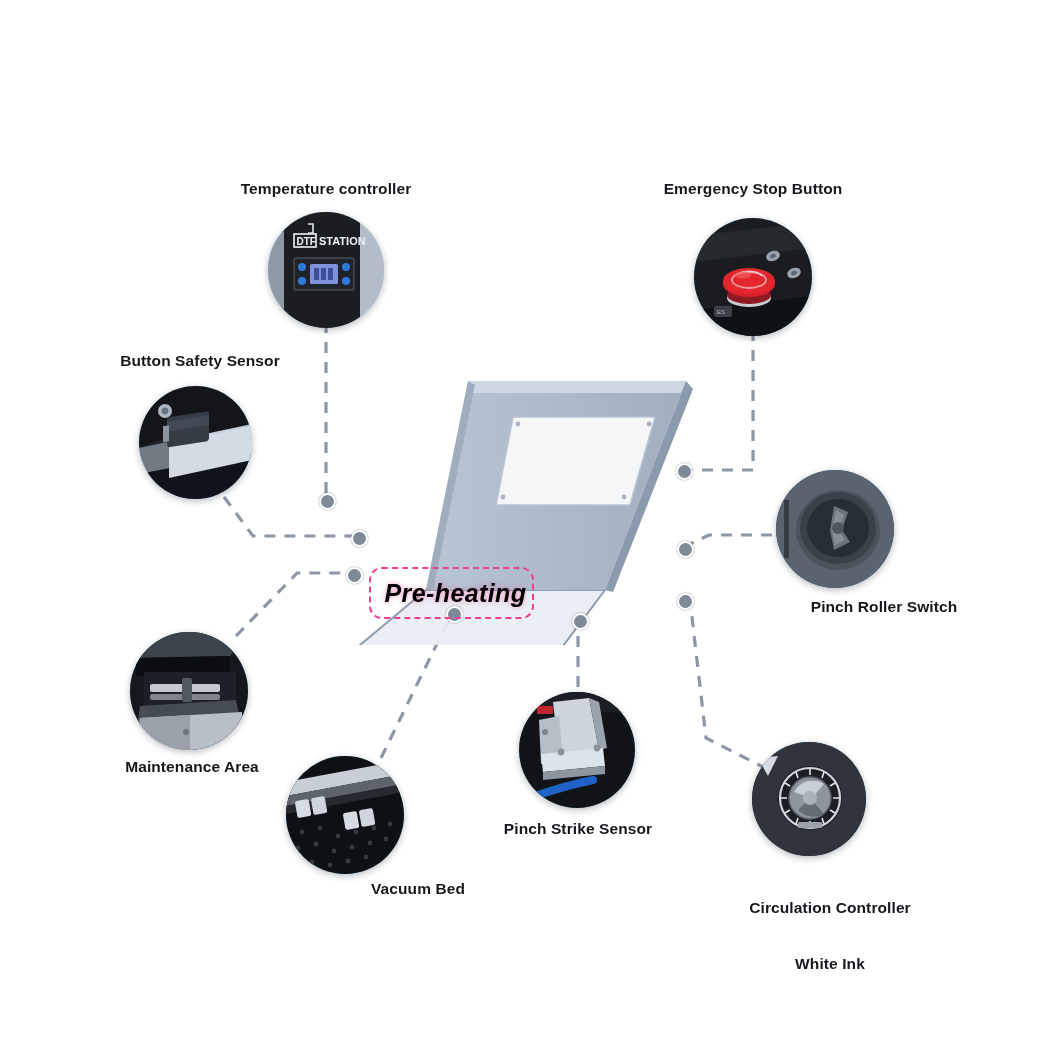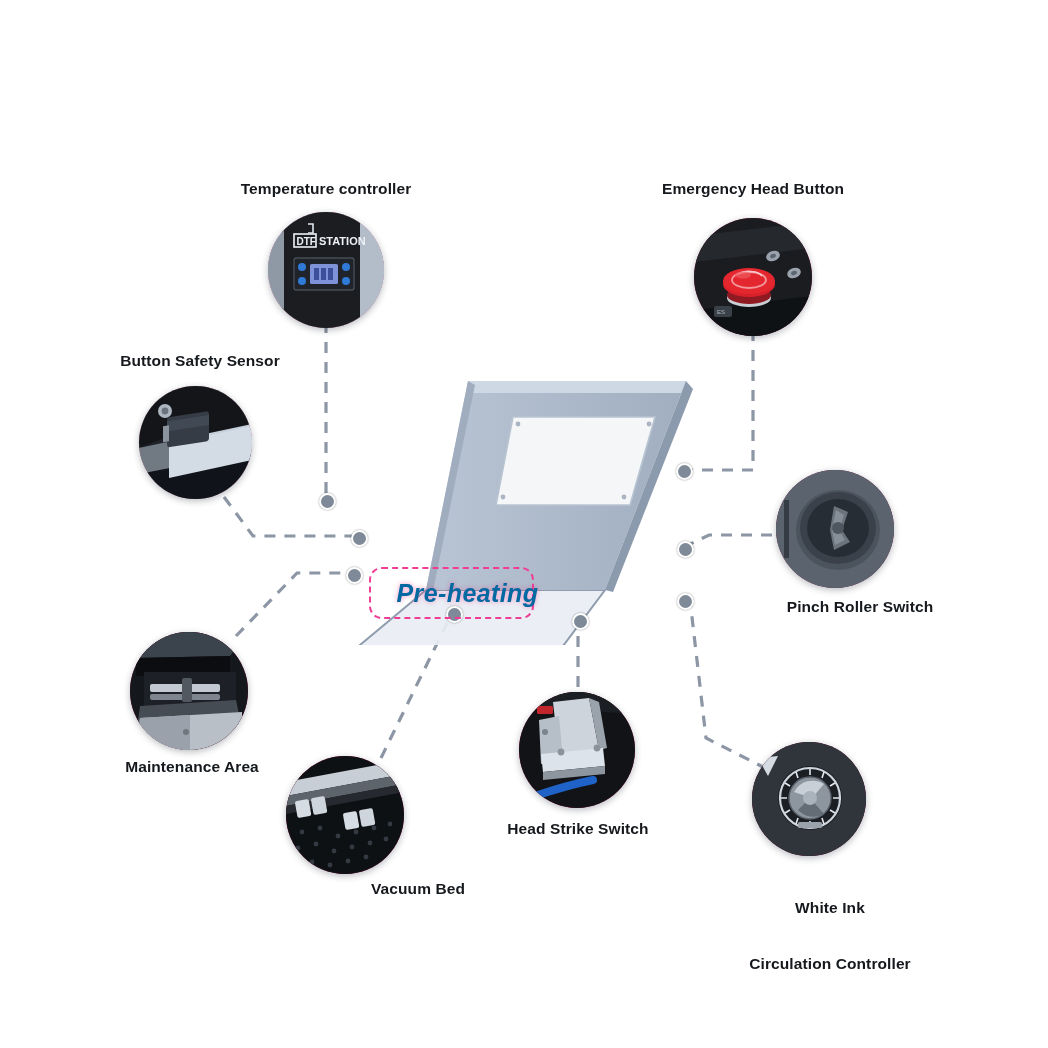--- a/index.html
+++ b/index.html
@@ -7,37 +7,37 @@
   body{width:1048px;height:1048px;overflow:hidden;
        font-family:"Liberation Sans","DejaVu Sans",sans-serif;}
   #stage{position:relative;width:1048px;height:1048px;background:#ffffff;}
 
   
   #leaders{position:absolute;left:0;top:0;width:1048px;height:1048px;}
 
   
   .callout{position:absolute;}
   .bubble{position:absolute;border-radius:50%;overflow:hidden;
-          background:#be185d;box-shadow:0 2px 7px rgba(20,28,40,.30);}
+          background:#7dd3fc;box-shadow:0 2px 7px rgba(20,28,40,.30);}
   .bubble .ph{position:absolute;left:0;top:0;width:100%;height:100%;}
 
   .clabel{position:absolute;white-space:pre;color:#15181c;
           font-weight:700;letter-spacing:.1px;line-height:1.16;
           font-size:15.5px;text-align:center;}
   .clabel.two{line-height:1.2;}
 
   
   #printer{position:absolute;}
   .mk{position:absolute;border-radius:50%;background:#7f8a99;
       border:2.5px solid #ffffff;box-shadow:0 0 2px rgba(0,0,0,.45);}
 
   
   #preheat{position:absolute;border:2px dashed #ef3d96;border-radius:13px;}
-  #preheat span{position:absolute;left:16px;top:50%;width:100%;
-      transform:translateY(-50%);text-align:center;color:#0369a1;
+  #preheat span{position:absolute;left:4px;top:50%;width:100%;
+      transform:translateY(-50%);text-align:center;color:#000000;
       font-size:25px;font-weight:700;font-style:italic;
       letter-spacing:.4px;text-shadow:0 0 5px rgba(240,45,143,.5);}
 </style>
 </head>
 <body>
 
 <div id="stage">
 
   <svg id="leaders" viewBox="0 0 1048 1048">
     <g fill="none" stroke="#8c96a5" stroke-width="3.2" stroke-dasharray="11 9" stroke-linecap="butt">
@@ -249,21 +249,21 @@
         <rect x="60" y="56" width="5" height="12" fill="#3d4f9b"></rect>
         <circle cx="34" cy="55" r="4" fill="#2e7ad6"></circle>
         <circle cx="78" cy="55" r="4" fill="#2e7ad6"></circle>
         <circle cx="34" cy="69" r="4" fill="#2e7ad6"></circle>
         <circle cx="78" cy="69" r="4" fill="#2e7ad6"></circle>
       </svg>
     </div>
   </div>
 
   <div class="callout">
-    <div class="clabel" style="left:633px;top:180px;width:240px;">Emergency Head Button</div>
+    <div class="clabel" style="left:633px;top:180px;width:240px;">Emergency Stop Button</div>
     <div class="bubble" style="left:694px;top:218px;width:118px;height:118px;">
       <svg class="ph" viewBox="0 0 118 118">
         <rect width="118" height="118" fill="#1a1c20"></rect>
         <path d="M0,18 L118,4 L118,30 L0,44 Z" fill="#2b2f35" opacity=".7"></path>
         <path d="M0,92 L118,78 L118,118 L0,118 Z" fill="#0e1013" opacity=".85"></path>
 
         <ellipse cx="79" cy="38" rx="7" ry="5" fill="#9aa3ad" transform="rotate(-18 79 38)"></ellipse>
         <ellipse cx="79" cy="38" rx="3" ry="2" fill="#5d656e" transform="rotate(-18 79 38)"></ellipse>
         <ellipse cx="100" cy="55" rx="7" ry="5" fill="#9aa3ad" transform="rotate(-18 100 55)"></ellipse>
         <ellipse cx="100" cy="55" rx="3" ry="2" fill="#5d656e" transform="rotate(-18 100 55)"></ellipse>
@@ -358,21 +358,21 @@
           <circle cx="26" cy="106" r="2.4"></circle>
             <circle cx="44" cy="109" r="2.4"></circle>
           <circle cx="62" cy="105" r="2.4"></circle>
             <circle cx="80" cy="101" r="2.4"></circle>
         </g>
       </svg>
     </div>
   </div>
 
   <div class="callout">
-    <div class="clabel" style="left:458px;top:820px;width:240px;">Head Strike Switch</div>
+    <div class="clabel" style="left:458px;top:820px;width:240px;">Pinch Strike Sensor</div>
     <div class="bubble" style="left:519px;top:692px;width:116px;height:116px;">
       <svg class="ph" viewBox="0 0 116 116">
         <rect width="116" height="116" fill="#111317"></rect>
 
         <polygon points="0,0 116,0 116,22 0,14" fill="#1b1e23"></polygon>
 
         <polygon points="34,10 70,6 80,58 40,64" fill="#cdd4dc"></polygon>
         <polygon points="70,6 80,10 88,56 80,58" fill="#9aa2ab"></polygon>
         <polygon points="20,28 40,24 44,68 22,72" fill="#b6bec7"></polygon>
         <polygon points="22,62 84,56 86,74 24,80" fill="#dde3ea"></polygon>
@@ -383,43 +383,43 @@
         <path d="M16,104 C34,98 54,92 74,88" stroke="#1f63c8" stroke-width="8" fill="none" stroke-linecap="round"></path>
 
         <circle cx="42" cy="60" r="3.4" fill="#8b939c"></circle>
         <circle cx="78" cy="56" r="3.4" fill="#8b939c"></circle>
         <circle cx="26" cy="40" r="3" fill="#7b838c"></circle>
       </svg>
     </div>
   </div>
 
   <div class="callout">
-    <div class="clabel" style="left:740px;top:598px;width:240px;">Pinch Roller Switch</div>
+    <div class="clabel" style="left:764px;top:598px;width:240px;">Pinch Roller Switch</div>
     <div class="bubble" style="left:776px;top:470px;width:118px;height:118px;">
       <svg class="ph" viewBox="0 0 118 118">
         <rect width="118" height="118" fill="#555e69"></rect>
         <circle cx="59" cy="59" r="59" fill="#5a636e"></circle>
         <rect x="8" y="30" width="5" height="58" fill="#2f353c" opacity=".85"></rect>
 
         <ellipse cx="62" cy="60" rx="42" ry="40" fill="#4b535d"></ellipse>
         <ellipse cx="62" cy="58" rx="38" ry="36" fill="#3a414a"></ellipse>
         <ellipse cx="62" cy="58" rx="31" ry="29" fill="#2b3views" opacity="0"></ellipse>
         <ellipse cx="62" cy="58" rx="31" ry="29" fill="#272d35"></ellipse>
 
         <path d="M58,36 L72,42 L66,60 L74,72 L58,80 L54,60 Z" fill="#6b737d"></path>
         <path d="M60,40 L68,45 L63,60 L69,70 L59,75 L56,60 Z" fill="#868e98"></path>
         <ellipse cx="62" cy="58" rx="6" ry="6" fill="#4e565f"></ellipse>
       </svg>
     </div>
   </div>
 
   <div class="callout">
     <div class="clabel two" style="left:710px;top:862px;width:240px;">
+      <div>Circulation Controller</div>
       <div>White Ink</div>
-      <div>Circulation Controller</div>
     </div>
     <div class="bubble" style="left:752px;top:742px;width:114px;height:114px;">
       <svg class="ph" viewBox="0 0 114 114">
         <rect width="114" height="114" fill="#2a2e34"></rect>
         <circle cx="57" cy="57" r="57" fill="#30343b"></circle>
         <polygon points="6,16 26,14 16,34" fill="#d5dbe2"></polygon>
 
         <circle cx="58" cy="56" r="32" fill="#1b1e23"></circle>
         <circle cx="58" cy="56" r="30" fill="none" stroke="#cfd5dc" stroke-width="2.2"></circle>
         <g stroke="#e3e8ee" stroke-width="1.6">

